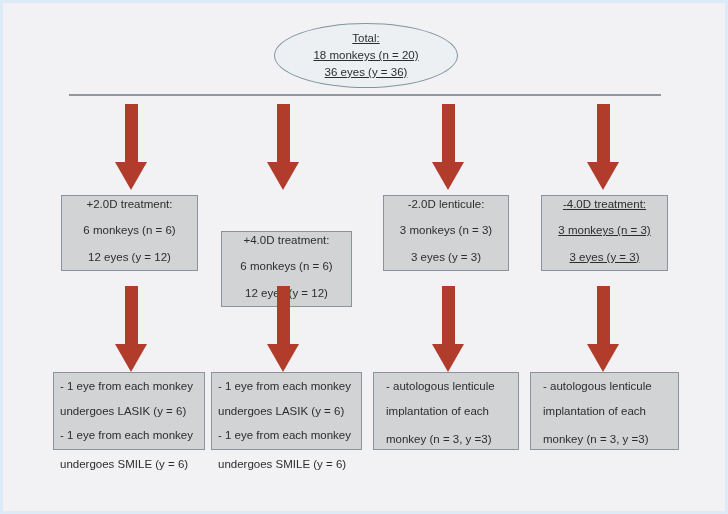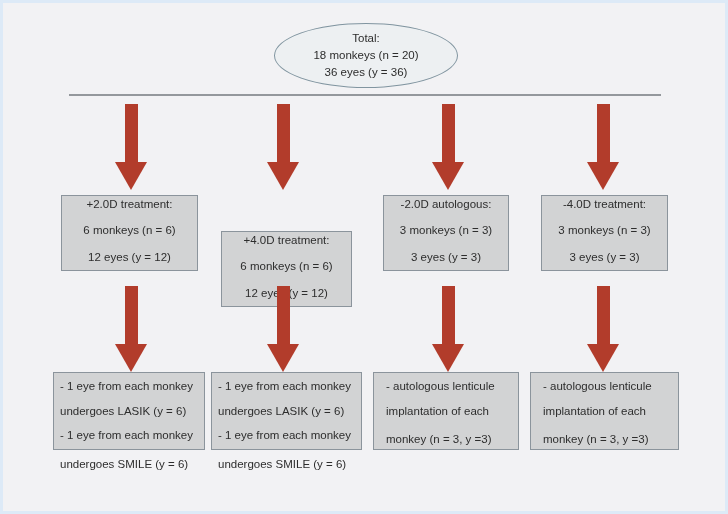--- a/index.html
+++ b/index.html
@@ -20,20 +20,21 @@
     position: absolute;
     left: 271px; top: 20px;
     width: 184px; height: 65px;
     background: var(--ellipse-fill, #edf0f2);
     border: 1px solid var(--ellipse-border, #8195a0);
     border-radius: 50%;
     display: flex; flex-direction: column;
     align-items: center; justify-content: center;
     font-size: 11.5px; line-height: 1.45;
     text-align: center;
+    text-decoration: underline;
   }
 
   .divider {
     position: absolute;
     left: 66px; top: 91px;
     width: 592px; height: 2px;
     background: var(--divider, #94989c);
   }
 
   .arrow { position: absolute; width: 32px; }
@@ -64,21 +65,21 @@
     gap: 9px;
   }
   .treat {
     top: 192px; height: 76px;
     align-items: center; text-align: center;
     line-height: 1.5;
   }
   .t1 { left: 58px;  width: 137px; }
   .t2 { left: 218px; width: 131px; margin-top: 36px; }
   .t3 { left: 380px; width: 126px; }
-  .t4 { left: 538px; width: 127px; }
+  .t4 { left: 538px; width: 127px; text-decoration: underline; }
 
   .proc {
     top: 369px; height: 78px;
     text-align: left;
     line-height: 1.35;
     padding: 6px 4px 6px 6px;
   }
   .p1 { left: 50px;  width: 152px; }
   .p2 { left: 208px; width: 151px; }
   .p3 { left: 370px; width: 146px; padding-left: 12px; }
@@ -121,21 +122,21 @@
     <div class="line">+2.0D treatment:</div>
     <div class="line">6 monkeys (n = 6)</div>
     <div class="line">12 eyes (y = 12)</div>
   </div>
   <div class="box treat t2">
     <div class="line">+4.0D treatment:</div>
     <div class="line">6 monkeys (n = 6)</div>
     <div class="line">12 eyes (y = 12)</div>
   </div>
   <div class="box treat t3">
-    <div class="line">-2.0D autologous:</div>
+    <div class="line">-2.0D lenticule:</div>
     <div class="line">3 monkeys (n = 3)</div>
     <div class="line">3 eyes (y = 3)</div>
   </div>
   <div class="box treat t4">
     <div class="line">-4.0D treatment:</div>
     <div class="line">3 monkeys (n = 3)</div>
     <div class="line">3 eyes (y = 3)</div>
   </div>
 
   <div class="arrow row2 acol1">

